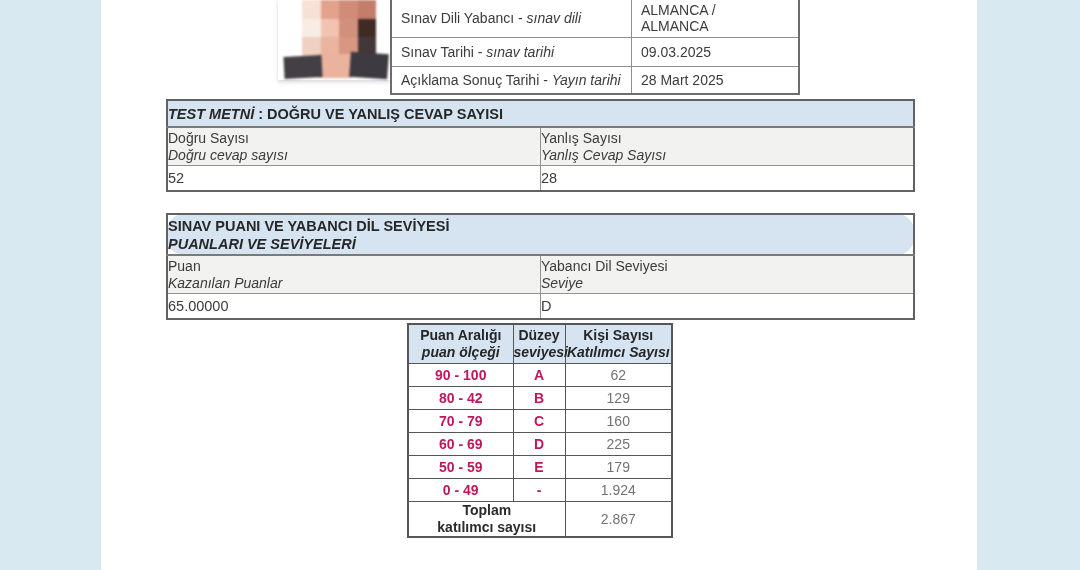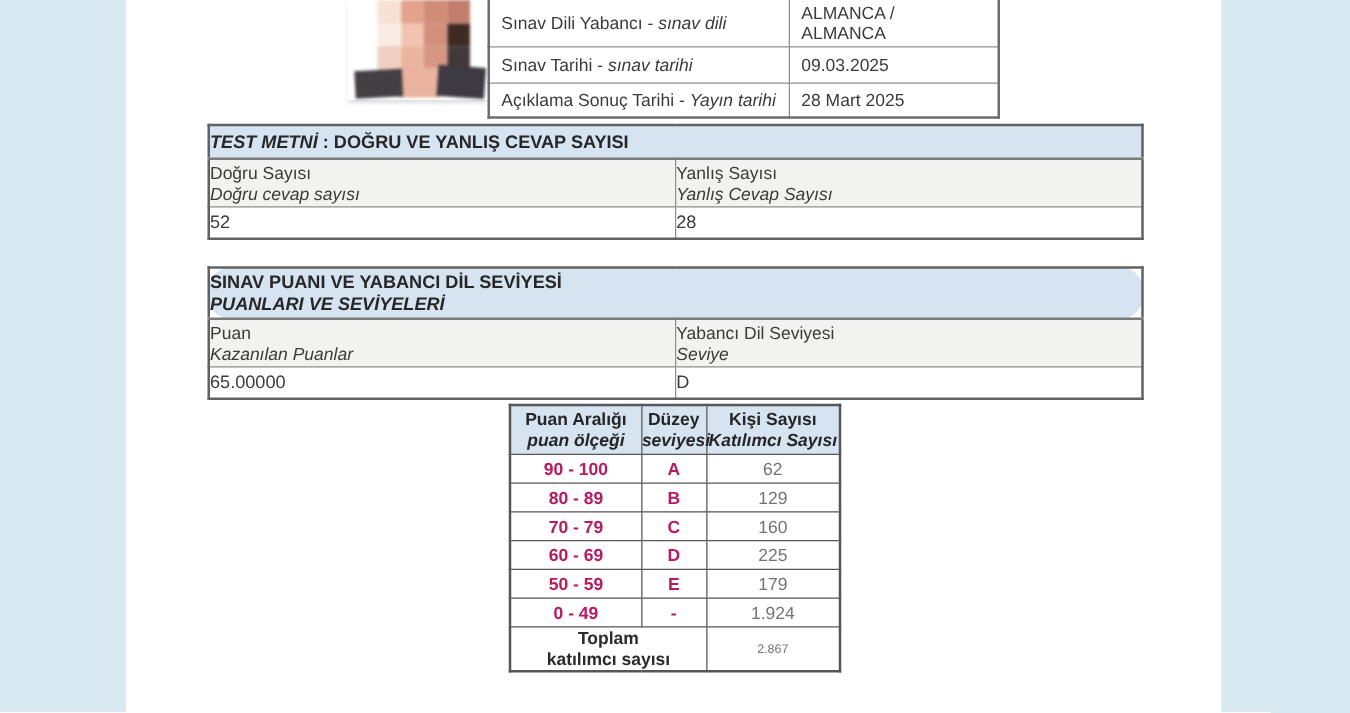--- a/index.html
+++ b/index.html
@@ -54,21 +54,21 @@
   
   .dist-table { left:407px; top:323px; width:266px; border:2px solid #565656; }
   .dist-table td, .dist-table th { border:1.5px solid #565656; text-align:center; }
   .dist-table th { background:#d6e4f1; height:38px; font-size:14px; line-height:17px;
                    color:#262626; font-weight:bold; }
   .dist-table th .it { font-weight:bold; }
   .dist-table td { height:22px; font-size:14px; }
   .dist-table td.c-range, .dist-table td.c-level { font-weight:bold; color:#be185d; }
   .dist-table td.c-count { color:#737373; }
   .dist-table tr.total td.t-label { font-weight:bold; color:#2b2b2b; height:34px; line-height:17px; }
-  .dist-table tr.total td.c-count { font-size:10px; }
+  .dist-table tr.total td.c-count { font-size:14px; }
   .col-range { width:105px; } .col-level { width:52px; } .col-count { width:107px; }
 </style>
 </head>
 <body>
 
 <div class="stage">
   <div class="edge edge-left"></div>
   <div class="edge edge-right"></div>
 
   <div class="photo">
@@ -178,21 +178,21 @@
             <div>Kişi Sayısı</div>
             <div class="it">Katılımcı Sayısı</div>
           </th>
     </tr>
     <tr>
       <td class="c-range">90 - 100</td>
       <td class="c-level">A</td>
       <td class="c-count">62</td>
     </tr>
     <tr>
-      <td class="c-range">80 - 89</td>
+      <td class="c-range">80 - 42</td>
       <td class="c-level">B</td>
       <td class="c-count">129</td>
     </tr>
     <tr>
       <td class="c-range">70 - 79</td>
       <td class="c-level">C</td>
       <td class="c-count">160</td>
     </tr>
     <tr>
       <td class="c-range">60 - 69</td>

